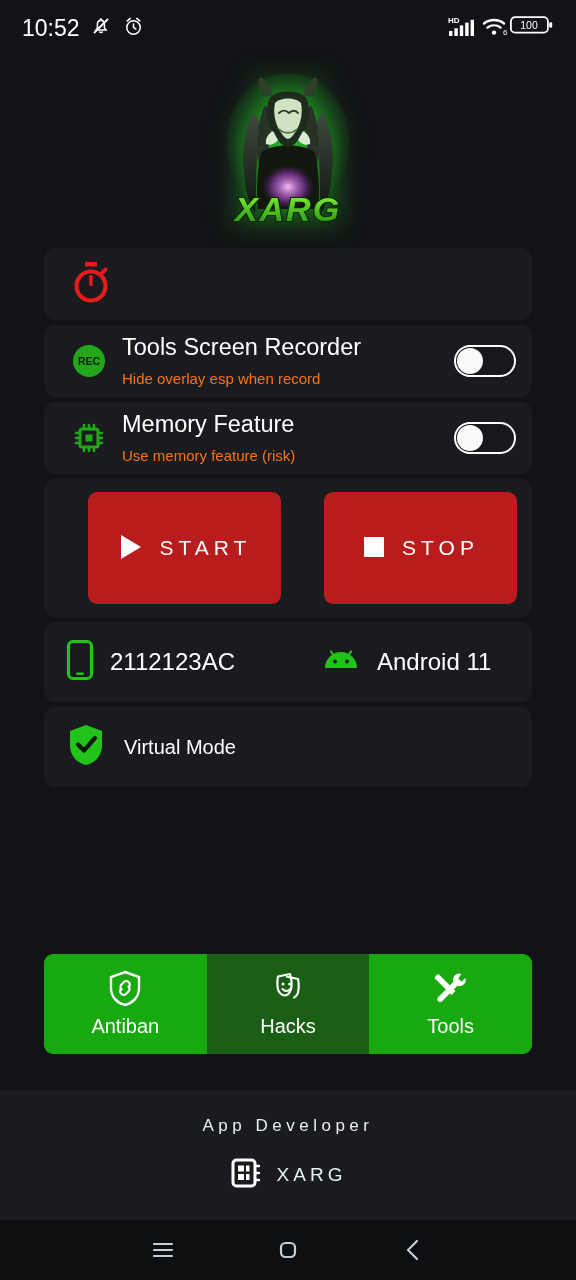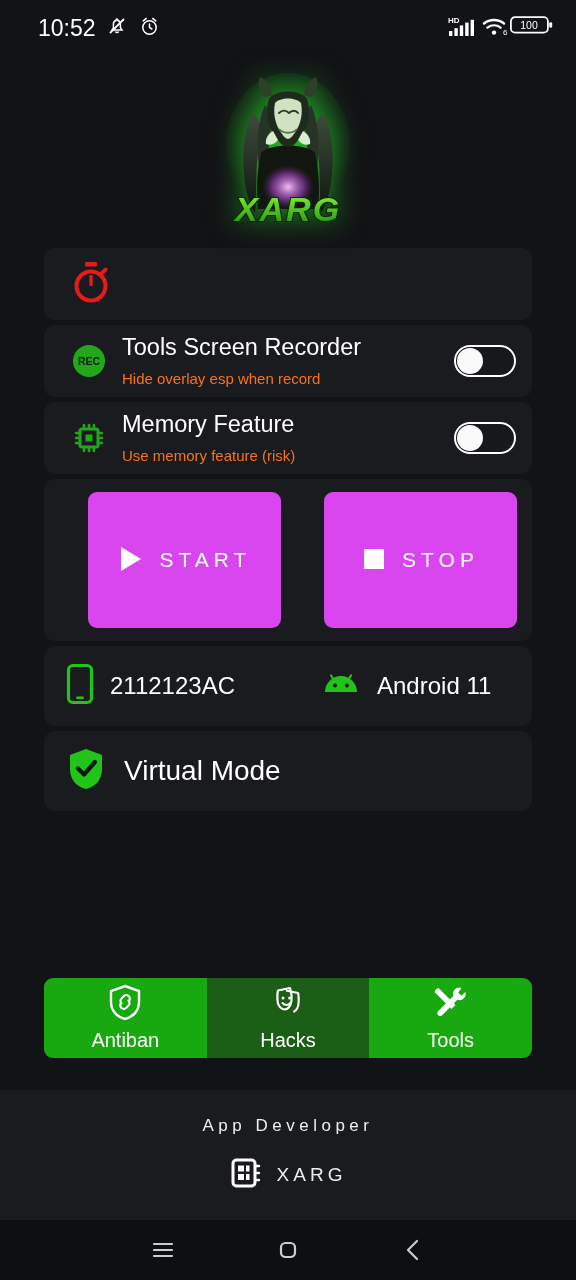--- a/index.html
+++ b/index.html
@@ -11,21 +11,21 @@
     overflow:hidden;
     position:relative;
   }
 
   
   .statusbar {
     height:56px;
     display:flex;
     align-items:center;
     justify-content:space-between;
-    padding:0 22px 0 38px;
+    padding:0 22px 0 22px;
   }
   .sb-left { display:flex; align-items:center; gap:9px; }
   .sb-time { font-size:23px; font-weight:400; letter-spacing:0px; color:#fff; }
   .sb-right { display:flex; align-items:flex-start; }
   .sb-ico { display:block; }
 
   
   .logo-wrap {
     height:190px;
     display:flex; align-items:center; justify-content:center;
@@ -75,22 +75,22 @@
   }
 
   
   .card.actions {
     padding:13px 15px;
     display:flex; gap:14px;
     border-radius:11px;
   }
   .btn {
     flex:1;
-    height:136px;
-    background:#d946ef;
+    height:112px;
+    background:#b91c1c;
     border:none;
     border-radius:9px;
     display:flex; align-items:center; justify-content:center;
     gap:16px;
     cursor:pointer;
     margin-left:29px;
   }
   .btn-label {
     font-size:21px;
     color:#ffffff;
@@ -98,30 +98,30 @@
     font-weight:400;
   }
 
   
   .card.device { height:80px; display:flex; align-items:center; padding:0 22px; }
   .dev-cell { display:flex; align-items:center; gap:16px; }
   .dev-cell.model { width:255px; }
   .dev-text { font-size:24px; color:#fff;text-align:center; }
 
   .card.vmode { height:80px; display:flex; align-items:center; padding:0 22px; gap:18px; }
-  .vmode-text { font-size:28px; color:#fff; }
+  .vmode-text { font-size:20px; color:#fff; }
 
   
   .spacer { height:162px; }
   .tabbar {
     margin:0 44px;
     display:flex;
     border-radius:9px;
     overflow:hidden;
-    height:80px;
+    height:100px;
   }
   .tab {
     flex:1;
     display:flex; flex-direction:column;
     align-items:center; justify-content:center;
     gap:5px;
     background:#18a911;
     cursor:pointer;
   }
   .tab.inactive { background:#1b5e15; }

